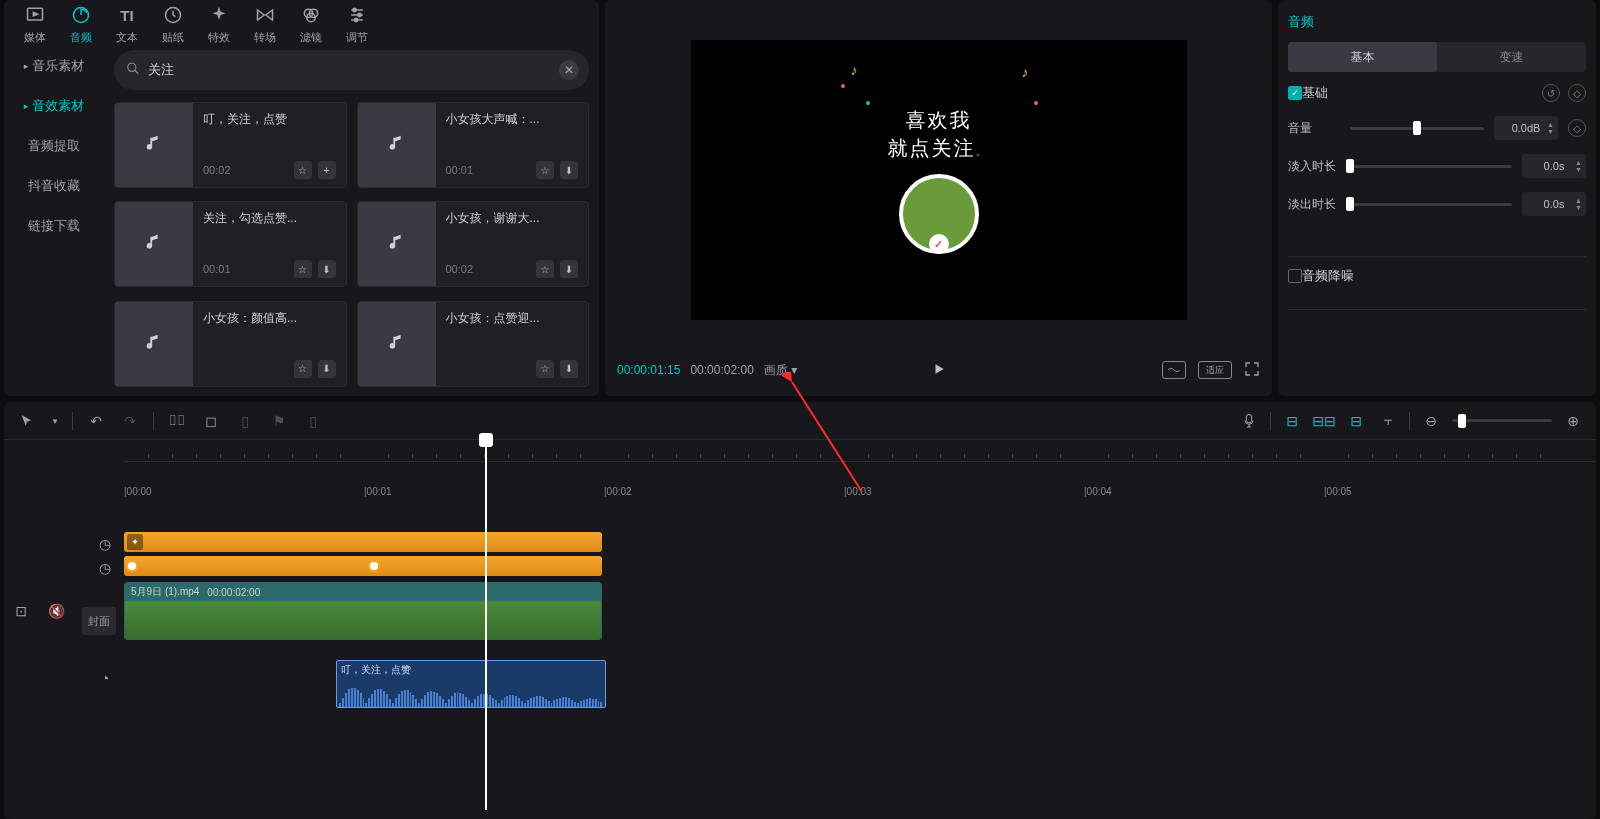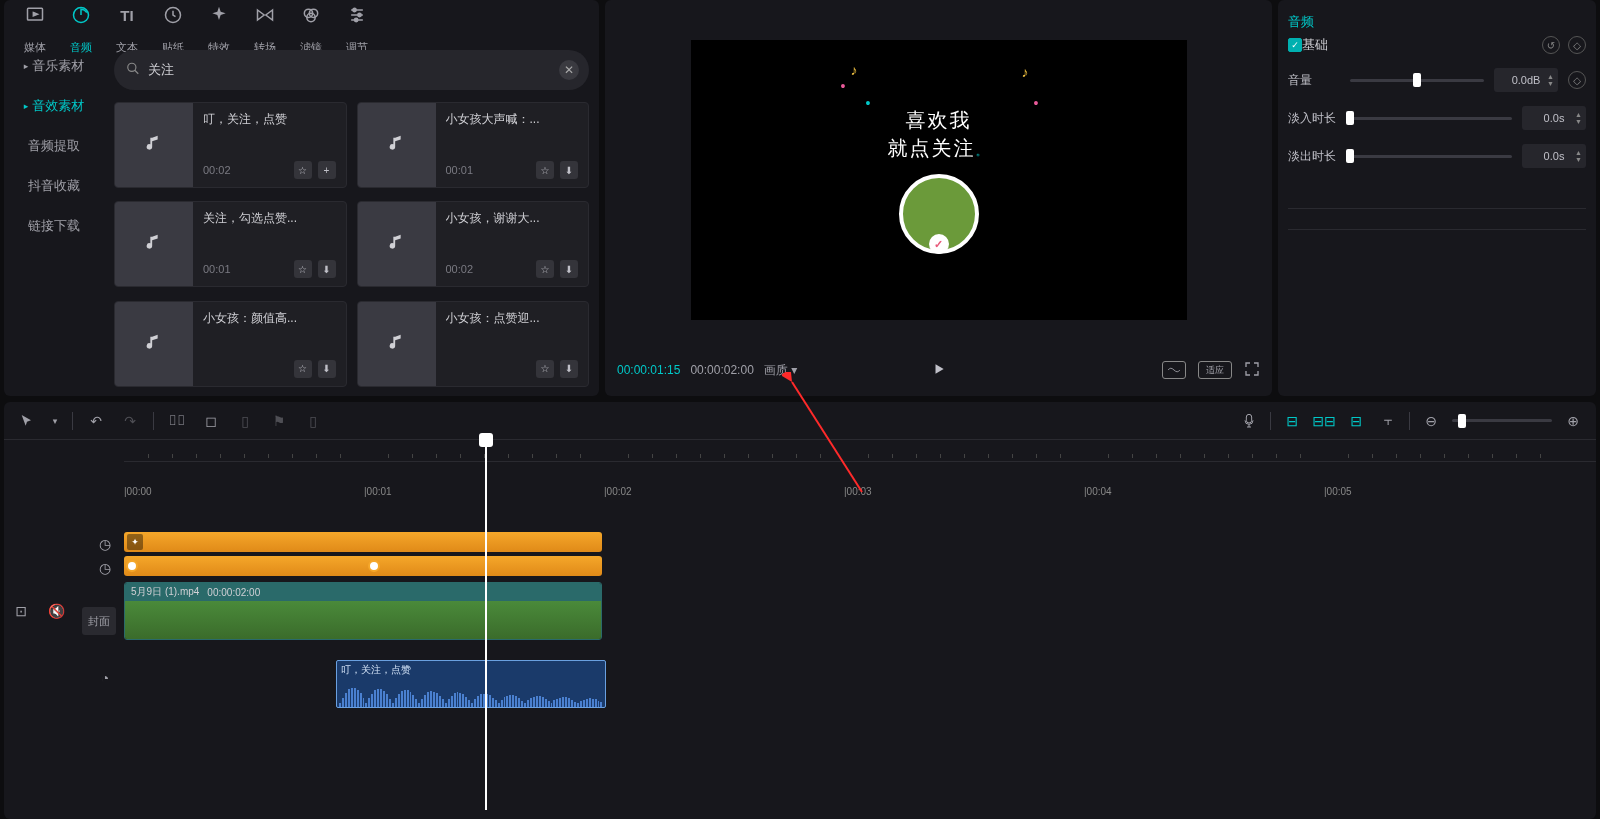--- a/index.html
+++ b/index.html
@@ -13,21 +13,21 @@
   overflow: hidden;
 }
 
 
 .top-row { display: flex; height: 396px; gap: 6px; padding: 0 4px; }
 .panel { background: #17171c; border-radius: 6px; }
 
 
 .media-panel { width: 595px; display: flex; flex-direction: column; }
 .media-tabs { display: flex; height: 44px; padding: 0 12px; gap: 8px; align-items: flex-start; }
-.media-tab { display: flex; flex-direction: column; align-items: flex-end; gap: 14px; padding: 4px 8px; cursor: pointer; color: #a0a0a8; }
+.media-tab { display: flex; flex-direction: column; align-items: flex-end; gap: 4px; padding: 4px 8px; cursor: pointer; color: #a0a0a8; }
 .media-tab.active { color: #00c8c8; }
 .media-tab-icon { width: 22px; height: 22px; display: flex; align-items: center; justify-content: center; font-size: 16px; }
 .media-tab-label { font-size: 11px; }
 
 .media-body { display: flex; flex: 1; min-height: 0; }
 .media-side { width: 100px; display: flex; flex-direction: column; padding: 4px 6px; gap: 4px; }
 .side-item { height: 36px; display: flex; align-items: center; justify-content: center; border-radius: 4px; font-size: 13px; color: #a0a0a8; cursor: pointer; position: relative; }
 .side-item.active { color: #00c8c8; }
 .side-caret { font-size: 9px; margin-right: 4px; }
 
@@ -402,20 +402,24 @@
           <svg width="16" height="16" viewBox="0 0 24 24" fill="none" stroke="currentColor" stroke-width="2">
               <path d="M3 9V3h6M21 9V3h-6M3 15v6h6M21 15v6h-6"></path>
             </svg>
         </div>
       </div>
     </div>
   </div>
 
   <div class="panel audio-panel">
     <div class="audio-header">音频</div>
+    <div class="audio-tabs">
+      <div class="audio-tab active">基本</div>
+      <div class="audio-tab">变速</div>
+    </div>
 
     <div class="audio-section">
       <div class="audio-section-header">
         <div class="audio-check">
           <div class="check-box checked"></div>
           <span>基础</span>
         </div>
         <div class="audio-kf">
           <div class="kf-btn">↺</div>
           <div class="kf-btn">◇</div>
@@ -461,20 +465,24 @@
             <span class="slider-stepper">
               <span>▲</span>
               <span>▼</span>
             </span>
           </div>
       </div>
     </div>
 
     <div class="divider"></div>
 
+    <div class="audio-check" style="margin-bottom:14px">
+      <div class="check-box"></div>
+      <span>音频降噪</span>
+    </div>
 
     <div class="divider"></div>
 
   </div>
 
 </div>
 
 <div class="timeline">
   <div class="tl-toolbar">
     <div class="tl-tools-left">

